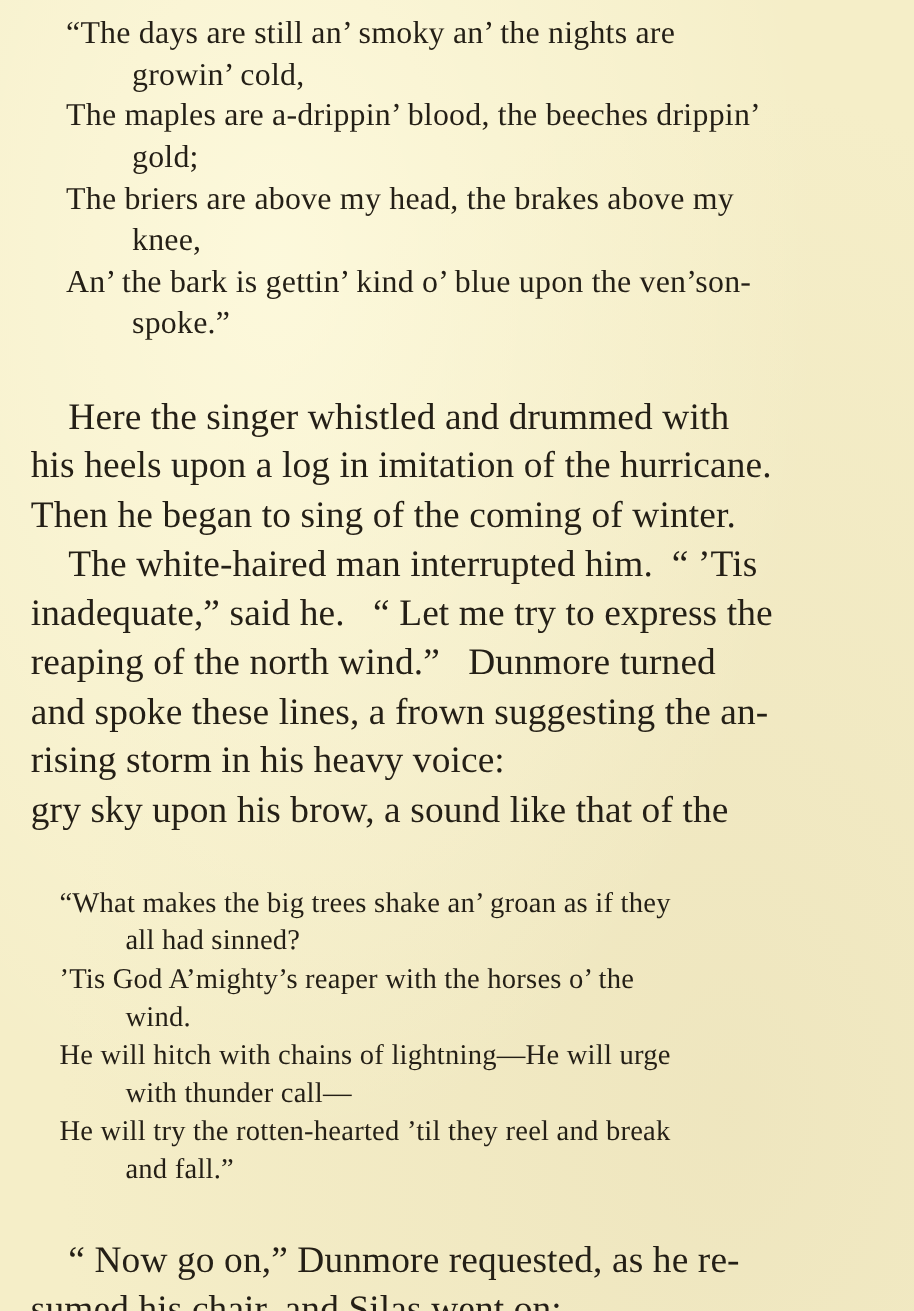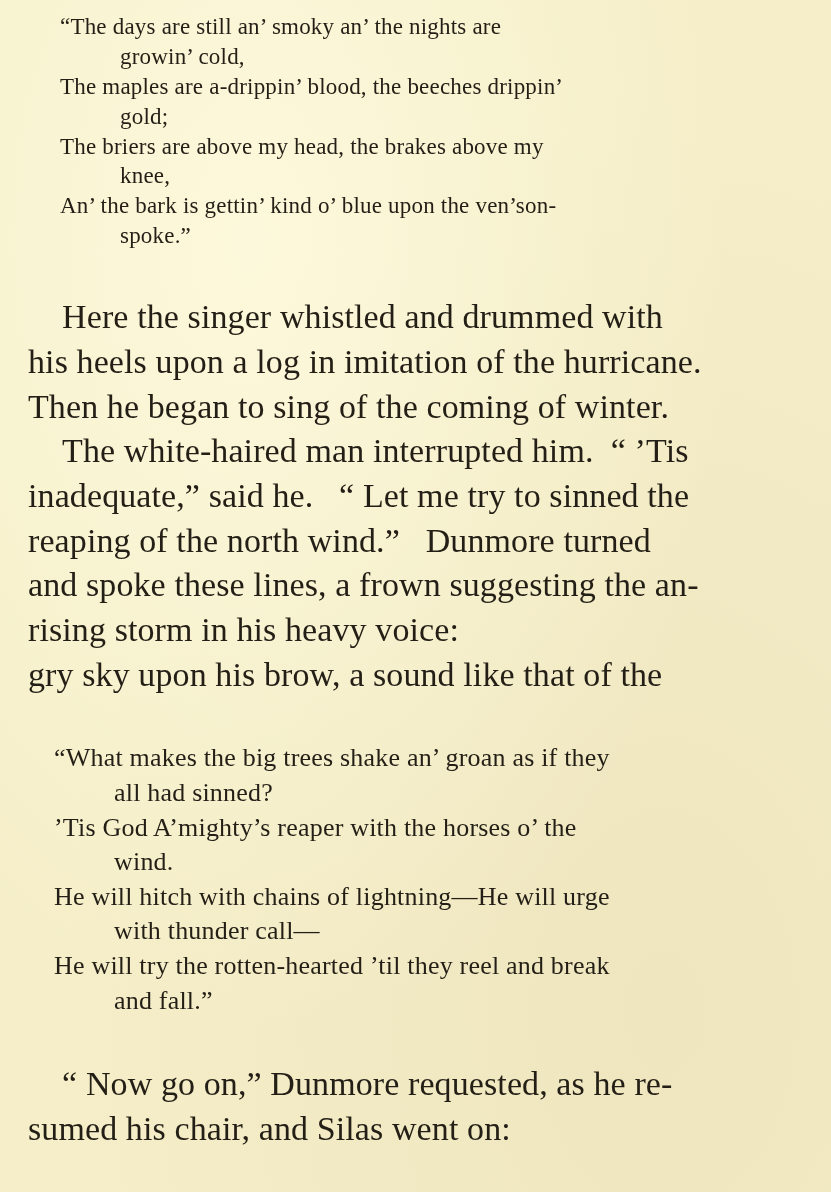--- a/index.html
+++ b/index.html
@@ -19,21 +19,21 @@
     width: 831px;
     height: 1192px;
     background:
       radial-gradient(ellipse at 30% 20%, rgba(255,252,226,0.75) 0%, rgba(245,238,200,0) 60%),
       radial-gradient(ellipse at 80% 85%, rgba(233,223,183,0.55) 0%, rgba(245,238,200,0) 65%),
       #f5eec8;
     box-sizing: border-box;
     padding: 12px 34px 0 28px;
   }
   .verse {
-    font-size: 23px;
+    font-size: 29px;
     line-height: 1.30;
     letter-spacing: 0.2px;
   }
   .verse .vline {
     display: block;
     text-indent: 0;
     padding-left: 32px;
   }
   .verse .vline.cont {
     padding-left: 92px;
@@ -82,21 +82,21 @@
   <div class="gap-lg"></div>
 
   <p class="prose block">
     <span class="pline"> Here the singer whistled and drummed with</span>
     <span class="pline">his heels upon a log in imitation of the hurricane.</span>
     <span class="pline">Then he began to sing of the coming of winter.</span>
   </p>
 
   <p class="prose block">
     <span class="pline"> The white-haired man interrupted him.  “ ’Tis</span>
-    <span class="pline">inadequate,” said he.   “ Let me try to sinned the</span>
+    <span class="pline">inadequate,” said he.   “ Let me try to express the</span>
     <span class="pline">reaping of the north wind.”   Dunmore turned</span>
     <span class="pline">and spoke these lines, a frown suggesting the an-</span>
     <span class="pline">rising storm in his heavy voice:</span>
     <span class="pline">gry sky upon his brow, a sound like that of the</span>
   </p>
 
   <div class="gap-lg"></div>
 
   <div class="verse verse2">
     <span class="vline">“What makes the big trees shake an’ groan as if they</span>

